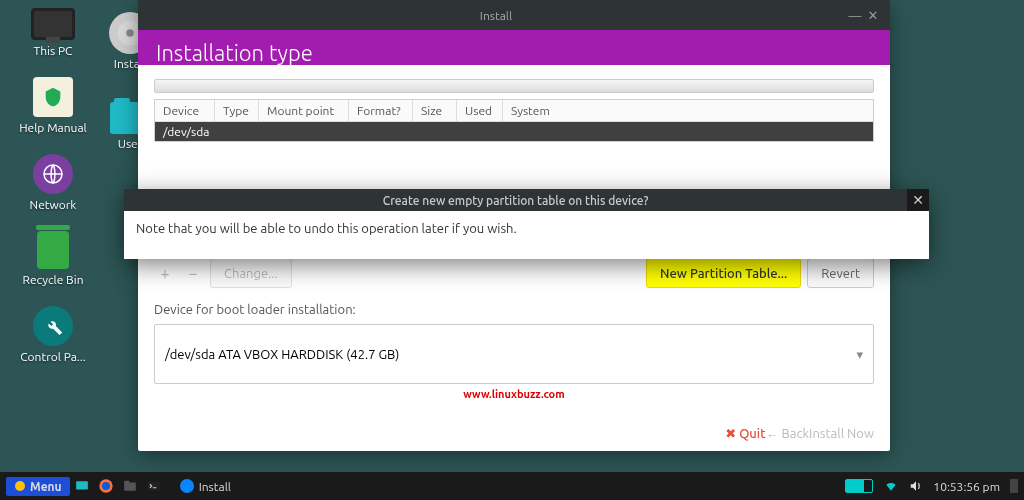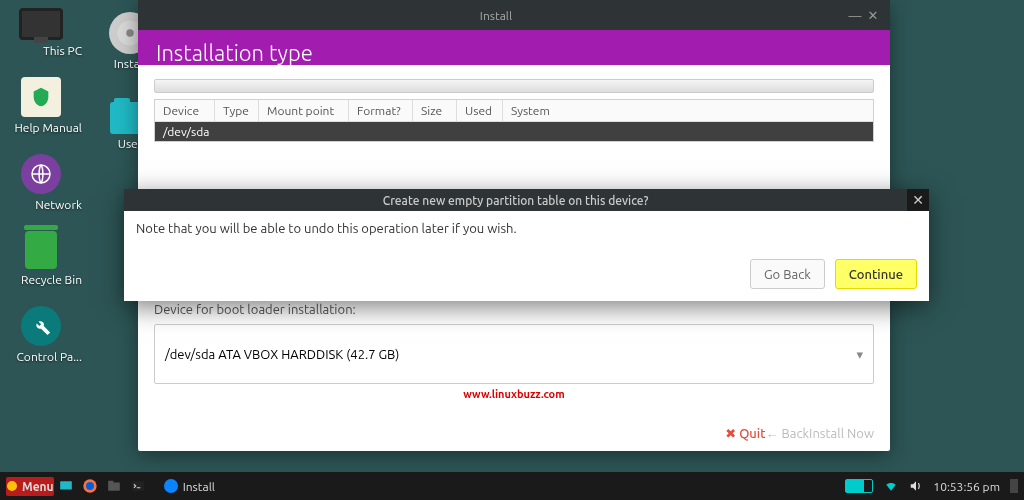--- a/index.html
+++ b/index.html
@@ -1,19 +1,19 @@
 <!DOCTYPE html>
 <html><head>
 <meta charset="utf-8">
 <style>
 *{margin:0;padding:0;box-sizing:border-box;font-family:Ubuntu,Arial,sans-serif}
 html,body{width:1024px;height:500px;overflow:hidden}
 body{background:#2d5555;position:relative}
 .desktop{position:absolute;inset:0;padding-top:8px}
-.di{width:82px;text-align:right;margin-bottom:20px;margin-left:0}
+.di{width:82px;text-align:center;margin-bottom:20px;margin-left:12px}
 .di .ic{width:48px;height:48px;margin:0 auto 4px;display:flex;align-items:center;justify-content:center;border-radius:4px}
 .di .lb{color:#fff;font-size:12px;text-shadow:0 1px 2px rgba(0,0,0,.6)}
 .monitor{background:#333;border:3px solid #222;border-radius:3px;position:relative}
 .monitor:after{content:"";position:absolute;bottom:-6px;left:50%;transform:translateX(-50%);width:14px;height:6px;background:#444}
 .folder{background:#1fb8c4;border-radius:3px;position:relative}
 .folder:before{content:"";position:absolute;top:-4px;left:4px;width:16px;height:6px;background:#1fb8c4;border-radius:2px 2px 0 0}
 .trash{background:#3a4;border-radius:3px 3px 5px 5px;position:relative}
 .trash:before{content:"";position:absolute;top:-6px;left:50%;transform:translateX(-50%);width:34px;height:5px;background:#3a4;border-radius:2px}
 .di2{width:60px;text-align:center;position:absolute}
 .di2 .ic{width:42px;height:42px;margin:0 auto 3px;display:flex;align-items:center;justify-content:center;border-radius:50%;background:#ccc}
@@ -44,21 +44,21 @@
 .ftr{display:flex;justify-content:flex-end;padding:10px 16px;font-size:13px;color:#bbb}
 .ftr .q{color:#e74c3c;font-weight:500}
 .dlg{position:absolute;left:124px;top:189px;width:805px;background:#fff;box-shadow:0 6px 24px rgba(0,0,0,.5);z-index:10}
 .dlg .dtb{background:#2e3436;color:#ccc;height:22px;display:flex;align-items:center;font-size:12px}
 .dlg .dtb .dtt{flex:1;text-align:center;font-weight:500}
 .dlg .dtb .dx{width:22px;text-align:center;background:#1a1a1a;height:100%;line-height:22px;cursor:pointer;font-size:14px}
 .dlg .dbody{padding:10px 12px;font-size:13px;color:#333}
 .dlg .dbody p{margin-bottom:14px}
 .dlg .dbtn{display:flex;justify-content:flex-end;gap:10px;padding:0 12px 12px}
 .pnl{position:absolute;left:0;right:0;bottom:0;height:28px;background:#1a1a1a;display:flex;align-items:center;padding:0 6px;color:#ddd;font-size:12px}
-.pnl .mb{background:#b91c1c;padding:3px 0;border-radius:2px;font-weight:bold;display:flex;align-items:center;gap:4px}
+.pnl .mb{background:#1d4ed8;padding:3px 8px;border-radius:2px;font-weight:bold;display:flex;align-items:center;gap:4px}
 .pnl .pi{width:22px;height:22px;display:flex;align-items:center;justify-content:center;margin:0 1px}
 .pnl .tsk{display:flex;align-items:center;gap:5px;padding:3px 8px;margin-left:6px}
 .pnl .tsk .ti{width:14px;height:14px;border-radius:50%;background:#0a84ff;display:inline-block}
 .pnl .rt{margin-left:auto;display:flex;align-items:center;gap:10px}
 .pnl .bat{width:28px;height:14px;border:1px solid #0cc;border-radius:2px;background:linear-gradient(90deg,#0cc 70%,transparent 70%)}
 svg{display:block}
 </style>
 </head>
 <body>
 
@@ -158,24 +158,20 @@
 </div>
 
 <div class="dlg">
   <div class="dtb">
     <span class="dtt">Create new empty partition table on this device?</span>
     <span class="dx">✕</span>
   </div>
   <div class="dbody">
     <p>Note that you will be able to undo this operation later if you wish.</p>
   </div>
-  <div class="dbtn">
-    <span class="btn">Go Back</span>
-    <span class="btn hl2">Continue</span>
-  </div>
 </div>
 
 <div class="pnl">
   <span class="mb">
     <svg width="12" height="12" viewBox="0 0 24 24">
         <circle cx="12" cy="12" r="10" fill="#ffc107"></circle>
       </svg>
     <span>Menu</span>
   </span>
   <span class="pi">

